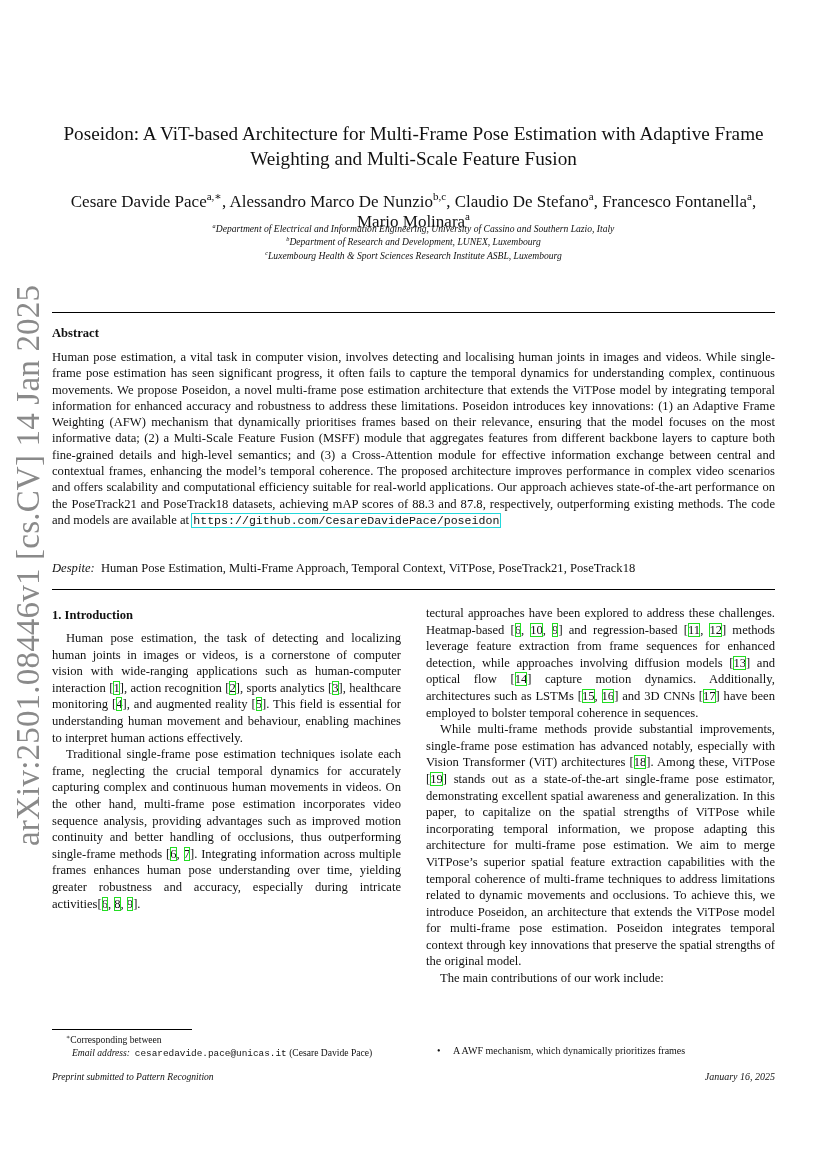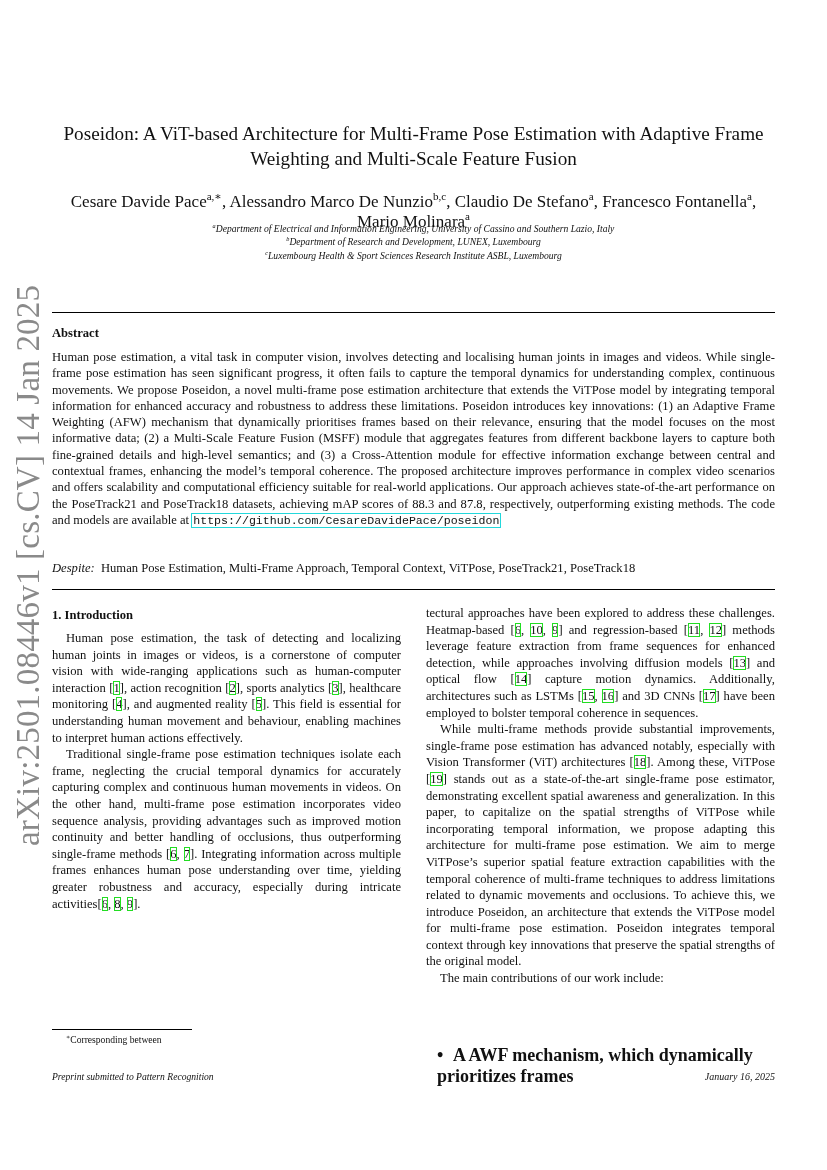--- a/index.html
+++ b/index.html
@@ -25,21 +25,21 @@
   .arxiv { left: 10px; top: 846px; transform: rotate(-90deg); transform-origin: 0 0;
            font-size: 33px; color: #8a8a8a; white-space: nowrap; letter-spacing: 0.2px; }
   .fn-rule { left: 52px; top: 1029px; width: 140px; border-top: 1px solid #000; height: 0; }
   .footnote { left: 52px; top: 1033px; font-size: 9.6px; line-height: 13px; }
   .footnote .fn1 { padding-left: 14px; }
   .footnote .fn2 { padding-left: 20px; }
   .footnote .em { font-style: italic; }
   .footnote .mono { font-family: "Liberation Mono", "DejaVu Sans Mono", monospace; font-size: 9.4px; }
   .bottom-left { left: 52px; top: 1071px; font-size: 9.6px; font-style: italic; }
   .bottom-right { right: 52px; top: 1071px; font-size: 10px; font-style: italic; }
-  .bullet { left: 437px; top: 1045px; width: 338px; font-size: 18px; font-weight: bold; }
+  .bullet { left: 437px; top: 1045px; width: 338px; font-size: 10px; }
   .bullet .dot { display: inline-block; width: 16px; }
 </style>
 </head>
 <body>
 
 <div class="abs arxiv">arXiv:2501.08446v1  [cs.CV]  14 Jan 2025</div>
 
 <div class="abs title">Poseidon: A ViT-based Architecture for Multi-Frame Pose Estimation with Adaptive Frame Weighting and Multi-Scale Feature Fusion</div>
 
 <div class="abs authors" id="authors"><span>Cesare Davide Pace</span><sup>a,∗</sup>, <span>Alessandro Marco De Nunzio</span><sup>b,c</sup>, <span>Claudio De Stefano</span><sup>a</sup>, <span>Francesco Fontanella</span><sup>a</sup>, <span>Mario Molinara</span><sup>a</sup></div>
@@ -77,16 +77,19 @@
     <p>The main contributions of our work include:</p>
   </div>
 
 <div class="abs bullet">
   <span class="dot">•</span><span>A AWF mechanism, which dynamically prioritizes frames</span>
 </div>
 
 <div class="abs fn-rule"></div>
 <div class="abs footnote">
   <div class="fn1"><sup>∗</sup><span>Corresponding between</span></div>
+  <div class="fn2"><span class="em">Email address:</span>&nbsp;
+    <a class="mono">cesaredavide.pace@unicas.it</a>
+    <span>(Cesare Davide Pace)</span></div>
 </div>
 
 <div class="abs bottom-left">Preprint submitted to Pattern Recognition</div>
 <div class="abs bottom-right">January 16, 2025</div>
 
 </body></html>

